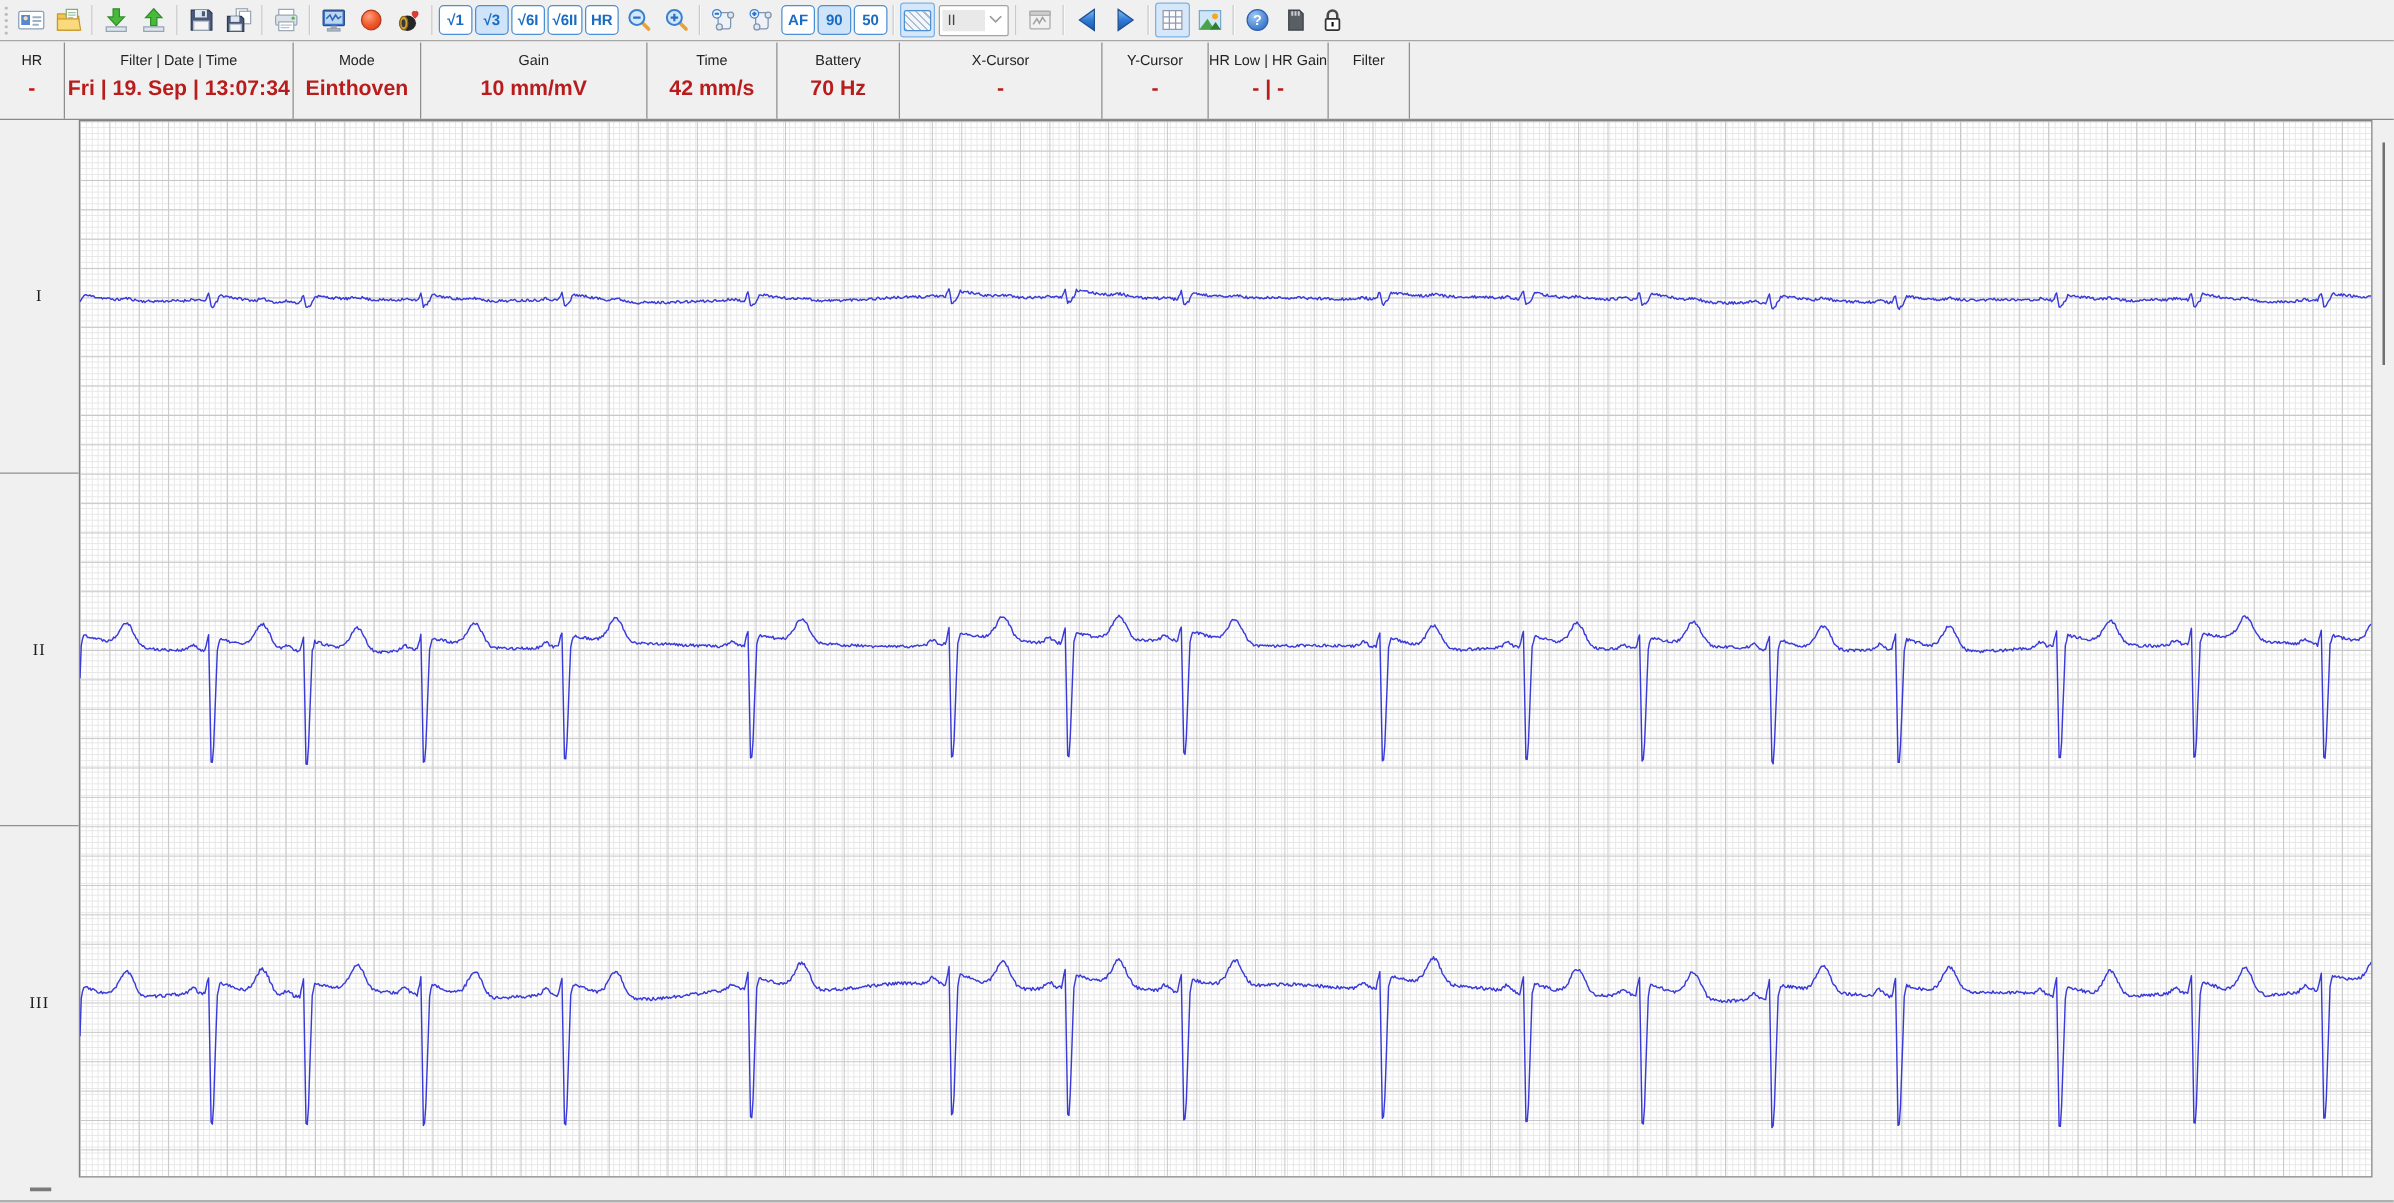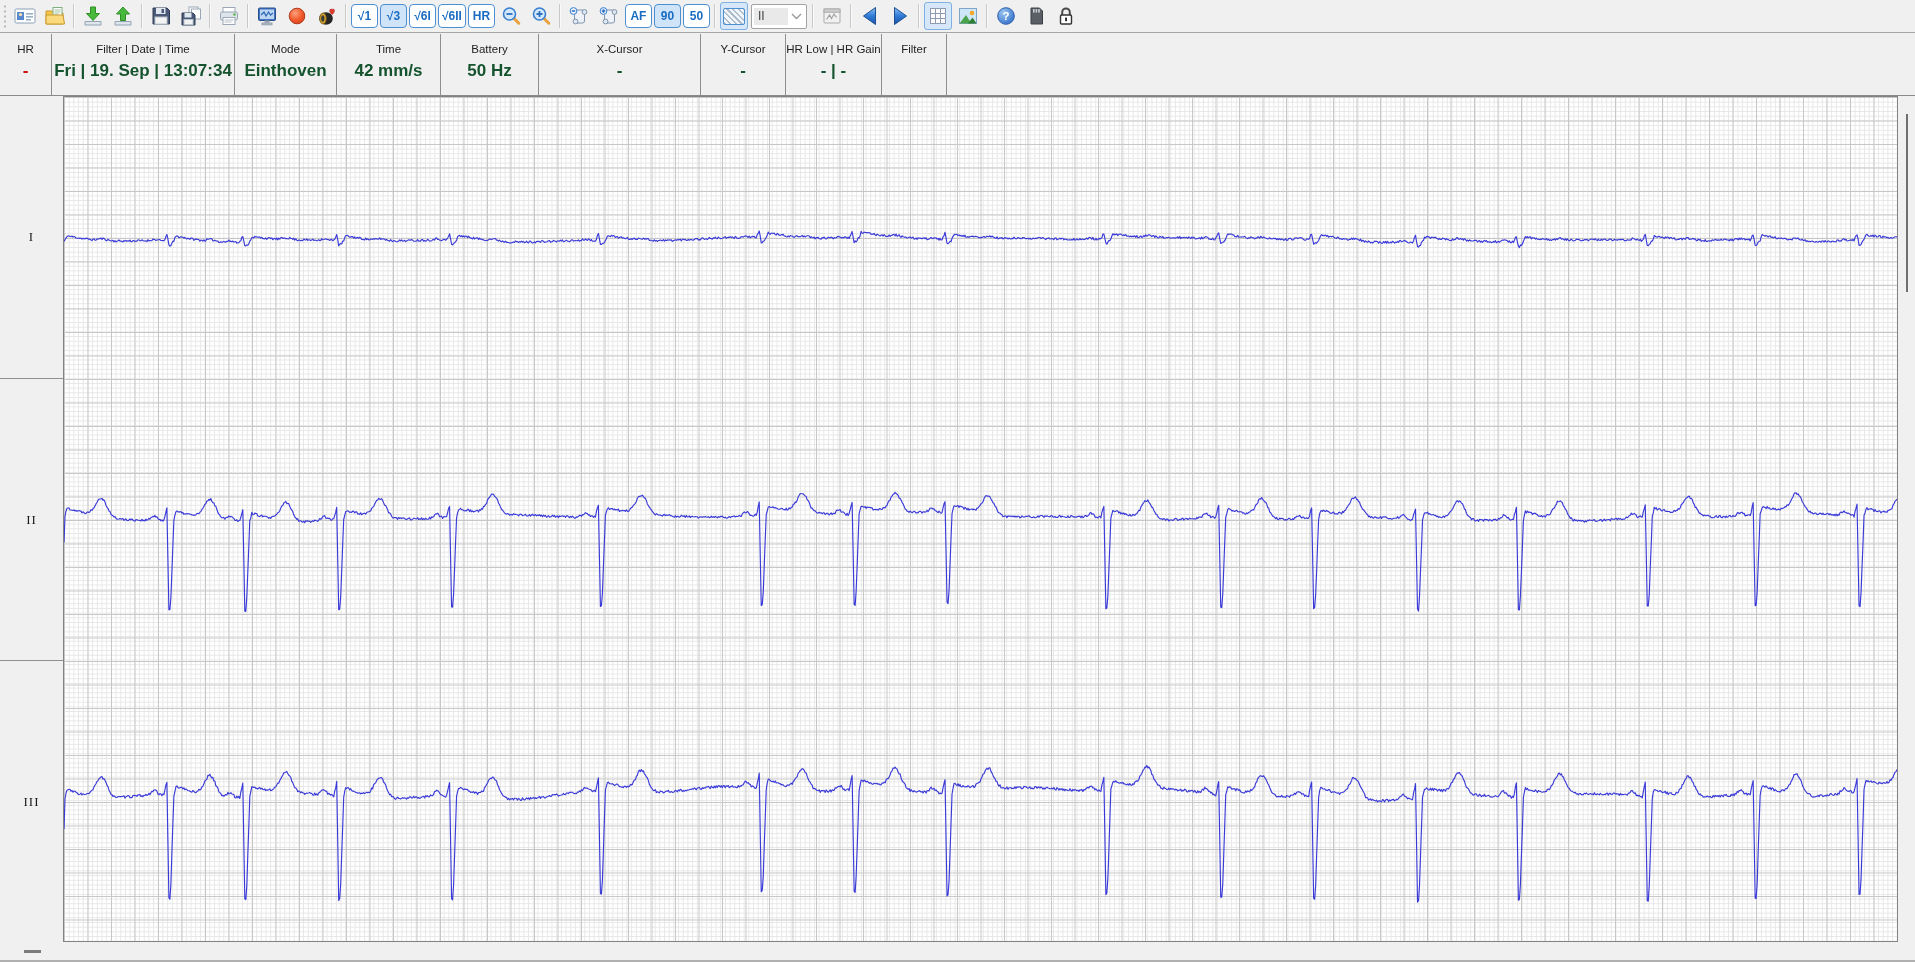--- a/index.html
+++ b/index.html
@@ -26,21 +26,21 @@
   .combo-val{flex:1;height:17px;margin:2px 0 2px 2px;background:#e9e9e9;color:#444;
     font-size:12px;line-height:17px;padding-left:4px;}
   .combo-arrow{width:18px;text-align:center;color:#9a9a9a;font-size:10px;}
 
   
   .infobar{position:absolute;left:0;top:34px;width:1915px;height:62px;background:#f0f0f0;
     border-bottom:1px solid #8a8a8a;display:flex;box-sizing:border-box;}
   .field{height:100%;box-sizing:border-box;border-right:1px solid #8e8e8e;
     display:flex;flex-direction:column;align-items:center;flex:none;}
   .field .flabel{margin-top:9px;font-size:11.5px;color:#222;white-space:nowrap;}
-  .field .fvalue{margin-top:6px;font-size:17px;font-weight:bold;color:#14532d;white-space:nowrap;}
+  .field .fvalue{margin-top:6px;font-size:17px;font-weight:bold;color:#b91c1c;white-space:nowrap;}
   .field .fvalue.red{color:#cc1111;}
 
   
   .workspace{position:absolute;left:0;top:96px;width:1915px;height:847px;}
   .lead-sidebar{position:absolute;left:0;top:0;width:63px;height:847px;background:#f0f0f0;box-sizing:border-box;}
   .lead-row{position:absolute;left:0;width:63px;display:flex;align-items:center;justify-content:center;}
   .lead-row.r0{top:0;height:282px;border-bottom:1px solid #909090;}
   .lead-row.r1{top:283px;height:281px;border-bottom:1px solid #909090;}
   .lead-row.r2{top:565px;height:282px;text-align:center;}
   .lead-label{font-family:"Liberation Serif","DejaVu Serif",serif;font-size:13px;color:#1a1a1a;letter-spacing:1px;}
@@ -371,27 +371,31 @@
       <div class="fvalue red">-</div>
     </div>
     <div class="field" style="width:183px">
       <div class="flabel">Filter | Date | Time</div>
       <div class="fvalue">Fri | 19. Sep | 13:07:34</div>
     </div>
     <div class="field" style="width:102px">
       <div class="flabel">Mode</div>
       <div class="fvalue">Einthoven</div>
     </div>
+    <div class="field" style="width:181px">
+      <div class="flabel">Gain</div>
+      <div class="fvalue">10 mm/mV</div>
+    </div>
     <div class="field" style="width:104px">
       <div class="flabel">Time</div>
       <div class="fvalue">42 mm/s</div>
     </div>
     <div class="field" style="width:98px">
       <div class="flabel">Battery</div>
-      <div class="fvalue">50 Hz</div>
+      <div class="fvalue">70 Hz</div>
     </div>
     <div class="field" style="width:162px">
       <div class="flabel">X-Cursor</div>
       <div class="fvalue">-</div>
     </div>
     <div class="field" style="width:85px">
       <div class="flabel">Y-Cursor</div>
       <div class="fvalue">-</div>
     </div>
     <div class="field" style="width:96px">

